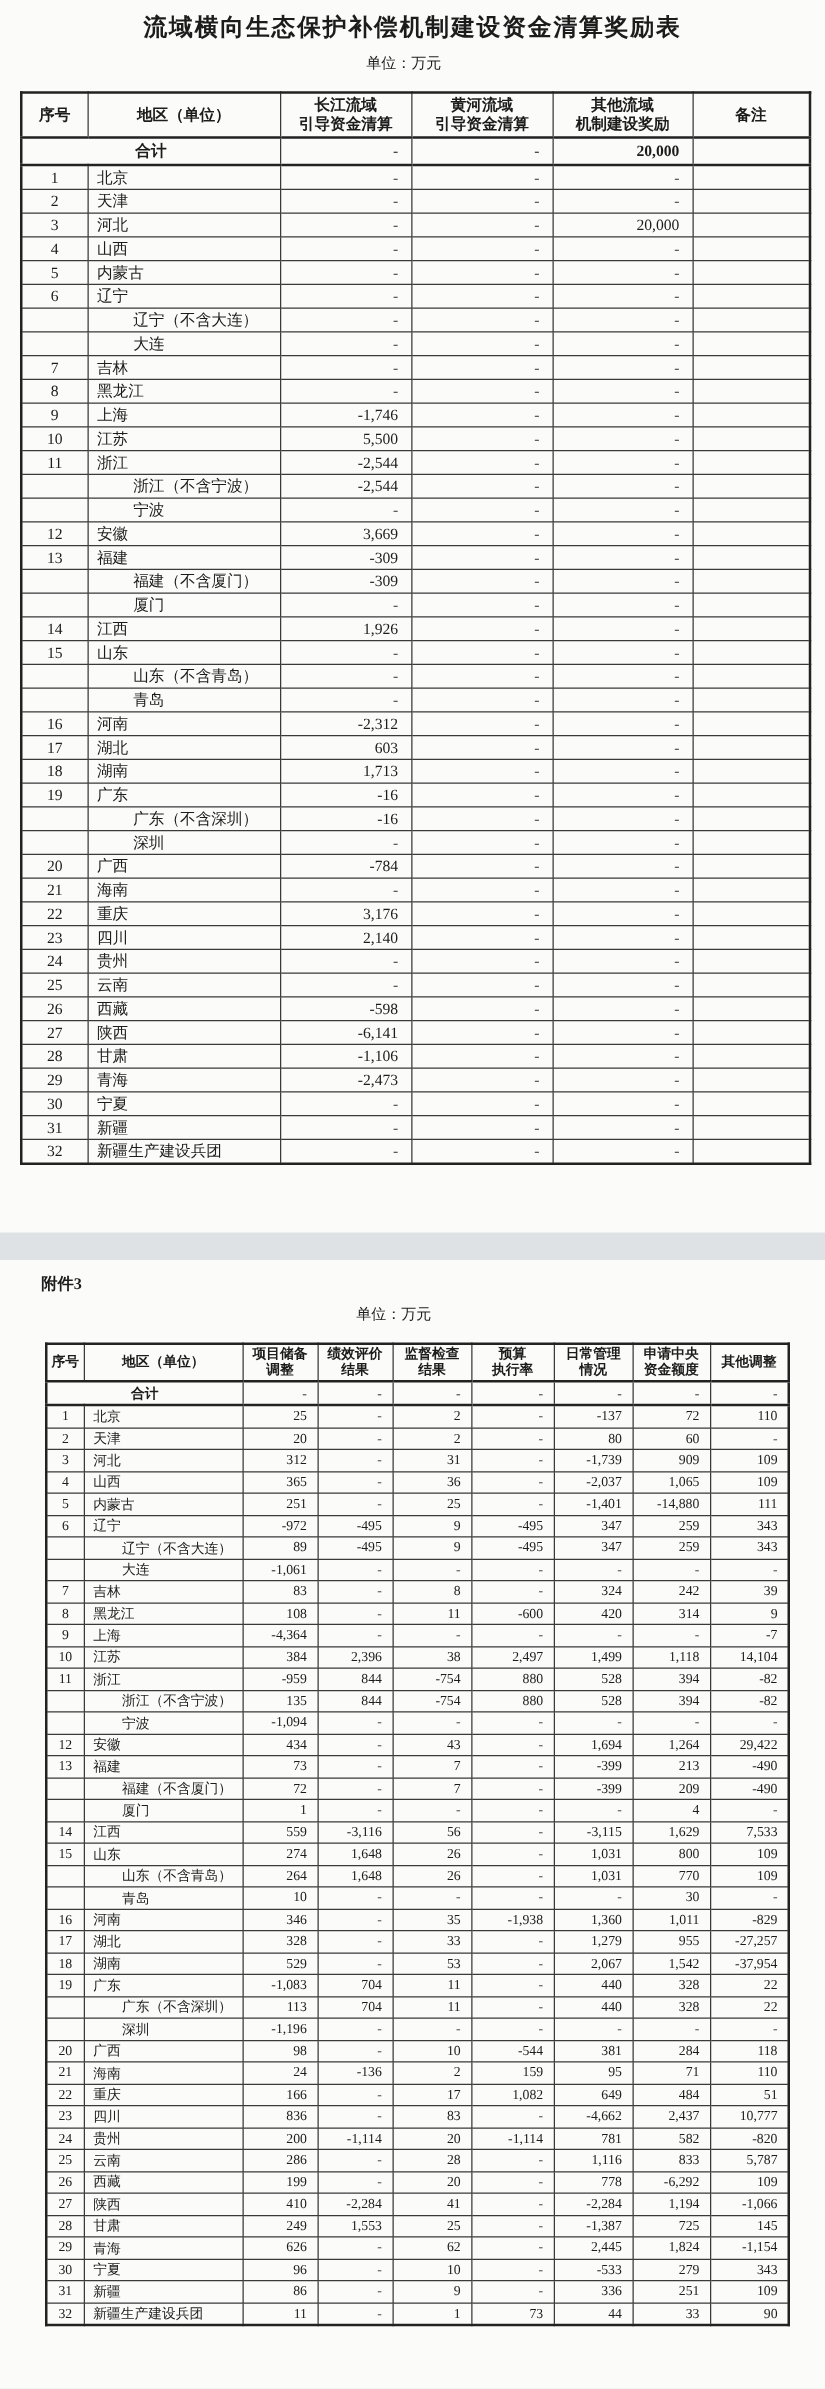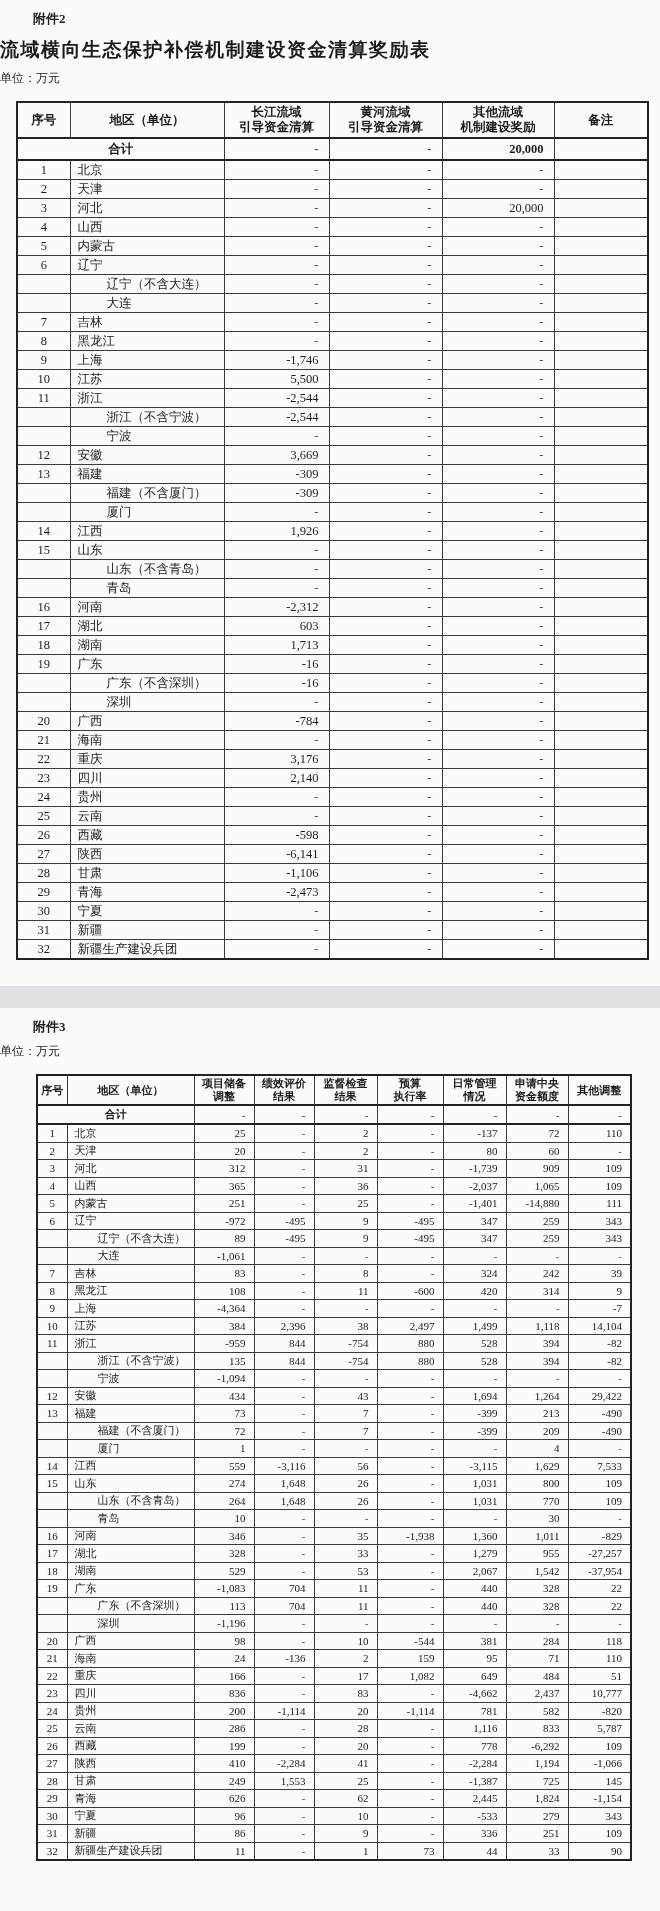--- a/index.html
+++ b/index.html
@@ -7,22 +7,22 @@
     width:660px;height:1911px;
     background:#dfe2e5;
     font-family:"Liberation Serif","DejaVu Serif",serif;
     color:#1c1c1c;
     -webkit-font-smoothing:antialiased;
   }
   .page{background:#fbfbfa;overflow:hidden;}
   #page1{height:986px;}
   #page2{height:903px;margin-top:22px;}
   .attachment{font-size:13px;font-weight:bold;padding:10px 0 0 33px;}
-  .doc-title{font-size:19px;font-weight:bold;letter-spacing:1.5px;margin-top:9px;}
-  .unit{font-size:12px;text-align:left;margin-top:7px;}
+  .doc-title{text-align:center;font-size:19px;font-weight:bold;letter-spacing:1.5px;margin-top:9px;}
+  .unit{font-size:12px;text-align:center;margin-top:7px;}
   #page1 .unit{margin-right:14px;}
   #page2 .unit{margin-right:30px;}
   table{border-collapse:collapse;table-layout:fixed;border:2px solid #222;margin-top:14px;}
   #t1{margin-left:16px;width:631px;}
   #t2{margin-left:36px;width:594px;}
   th,td{border:1px solid #3a3a3a;overflow:hidden;white-space:nowrap;padding:0;}
   th{white-space:pre-line;line-height:1.18;font-weight:bold;text-align:center;vertical-align:middle;border-bottom:2px solid #222;}
   #t1 th{height:34px;font-size:12.5px;}
   #t2 th{height:28px;font-size:11px;}
   #t1 td{height:18px;font-size:12.5px;}
@@ -36,21 +36,20 @@
   #t2 tr.sub td.region-cell{padding-left:30px;}
   td.total-label{text-align:center;padding-left:0;}
   td.value-cell{text-align:right;padding-right:10px;}
   #t2 td.value-cell{padding-right:8px;}
   td.dash{color:#4d4d4d;}
 </style>
 </head>
 <body>
 
 <div class="page" id="page1">
-  <div class="attachment">附件2</div>
   <div class="doc-title">流域横向生态保护补偿机制建设资金清算奖励表</div>
   <div class="unit">单位：万元</div>
   <table id="t1">
     <colgroup>
       <col style="width:53px">
         <col style="width:154px">
         <col style="width:105px">
       <col style="width:113px">
         <col style="width:112px">
         <col style="width:94px">

